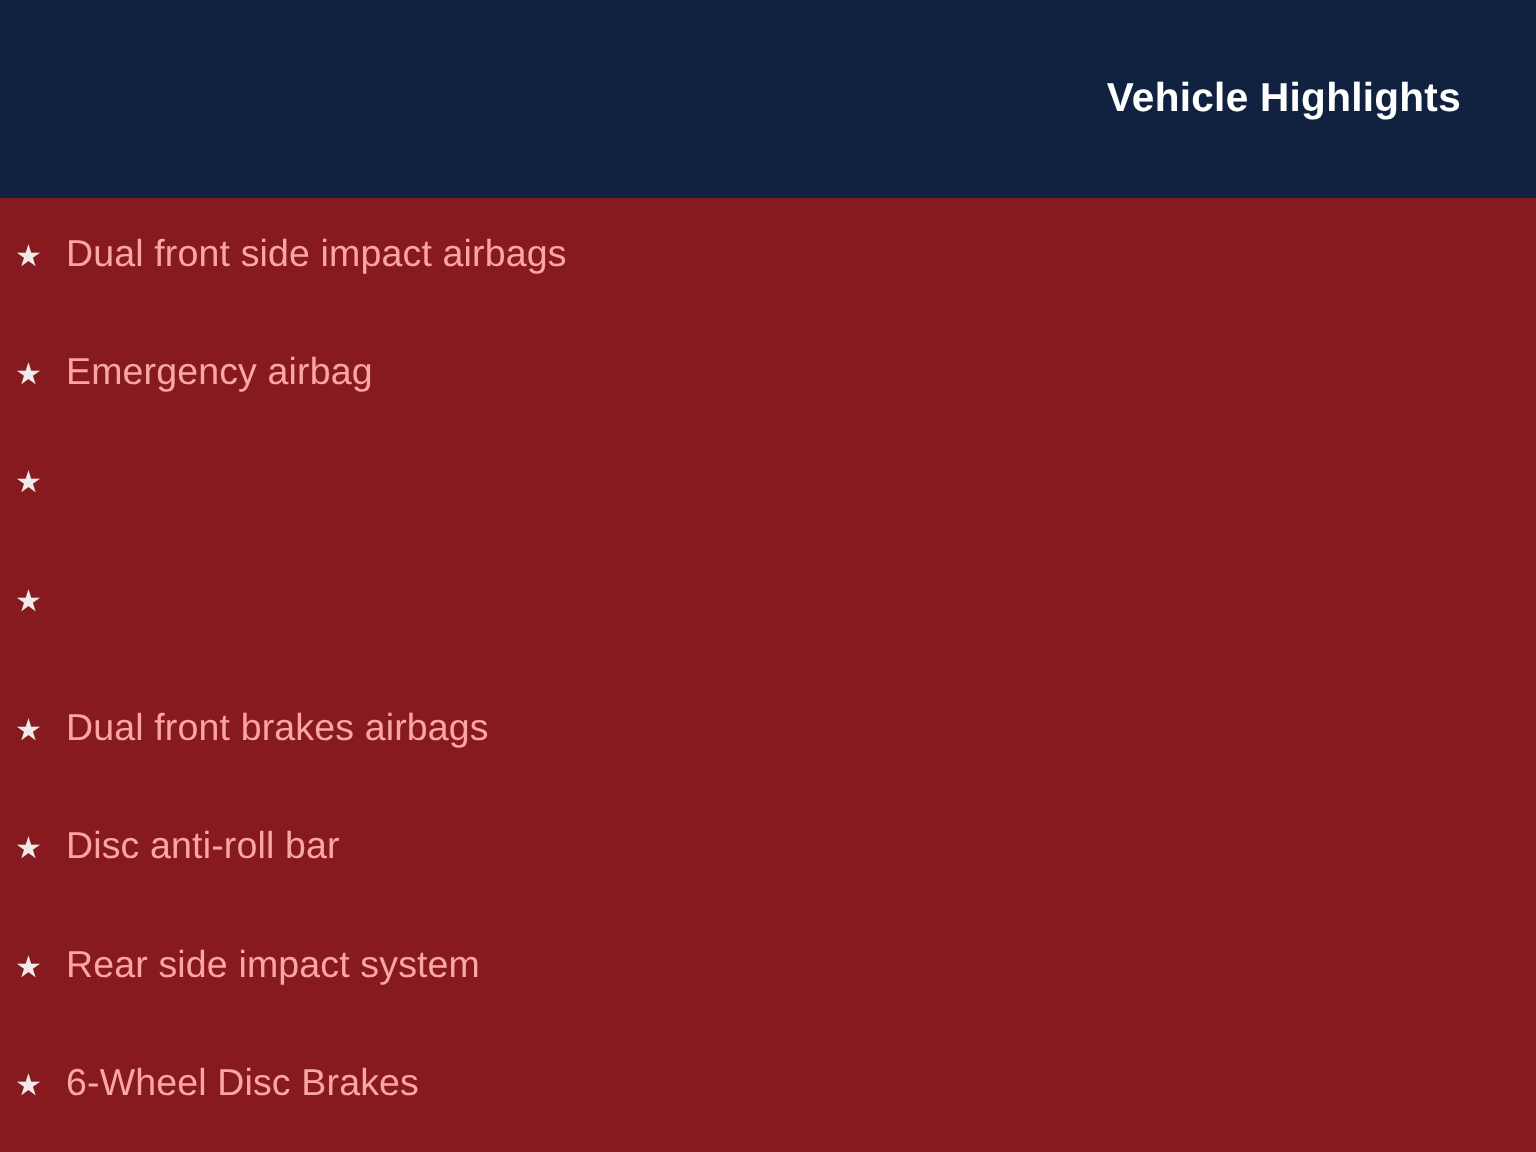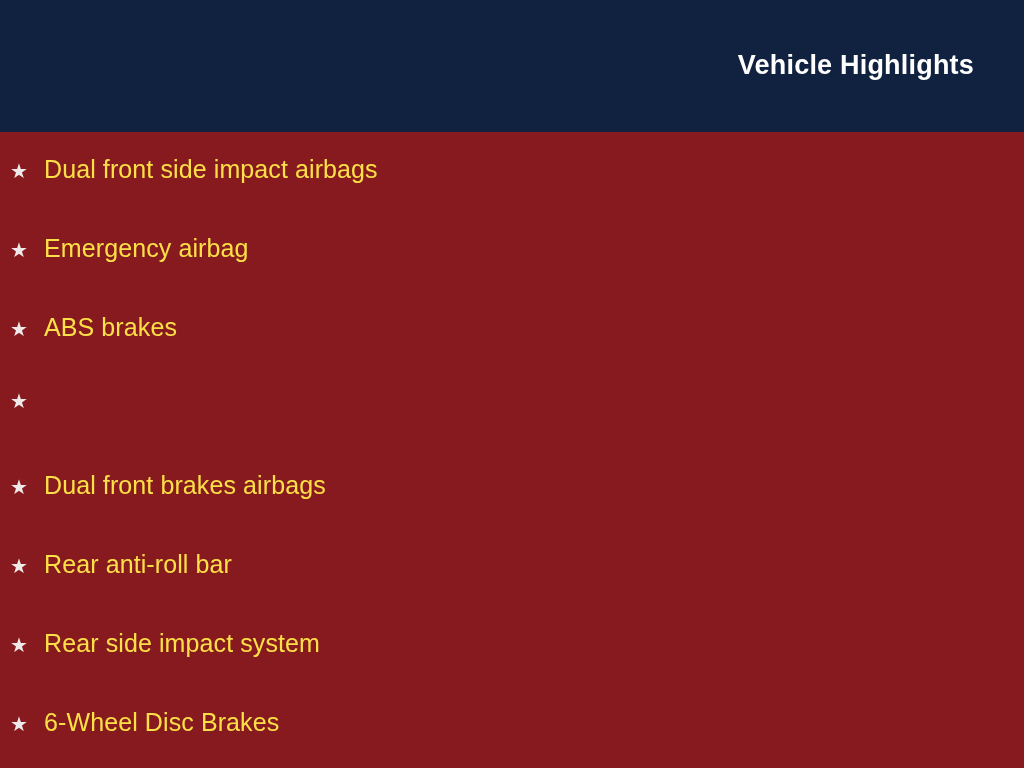--- a/index.html
+++ b/index.html
@@ -69,21 +69,21 @@
   .bullet-star {
     flex: 0 0 auto;
     width: 34px;
     color: #EFE9E9;
     font-size: 20px;
     line-height: 1;
     text-align: left;
   }
 
   .feature-text {
-    color: #fde047;
+    color: #fca5a5;
     font-size: 25px;
     font-weight: normal;
     line-height: 1.2;
     letter-spacing: 0.1px;
     white-space: nowrap;
   }
 </style>
 </head>
 <body>
 
@@ -101,35 +101,34 @@
         <span class="feature-text">Dual front side impact airbags</span>
       </li>
 
       <li class="feature-item">
         <span class="bullet-star">★</span>
         <span class="feature-text">Emergency airbag</span>
       </li>
 
       <li class="feature-item">
         <span class="bullet-star">★</span>
-        <span class="feature-text">ABS brakes</span>
       </li>
 
       <li class="feature-item">
         <span class="bullet-star">★</span>
       </li>
 
       <li class="feature-item">
         <span class="bullet-star">★</span>
         <span class="feature-text">Dual front brakes airbags</span>
       </li>
 
       <li class="feature-item">
         <span class="bullet-star">★</span>
-        <span class="feature-text">Rear anti-roll bar</span>
+        <span class="feature-text">Disc anti-roll bar</span>
       </li>
 
       <li class="feature-item">
         <span class="bullet-star">★</span>
         <span class="feature-text">Rear side impact system</span>
       </li>
 
       <li class="feature-item">
         <span class="bullet-star">★</span>
         <span class="feature-text">6-Wheel Disc Brakes</span>

